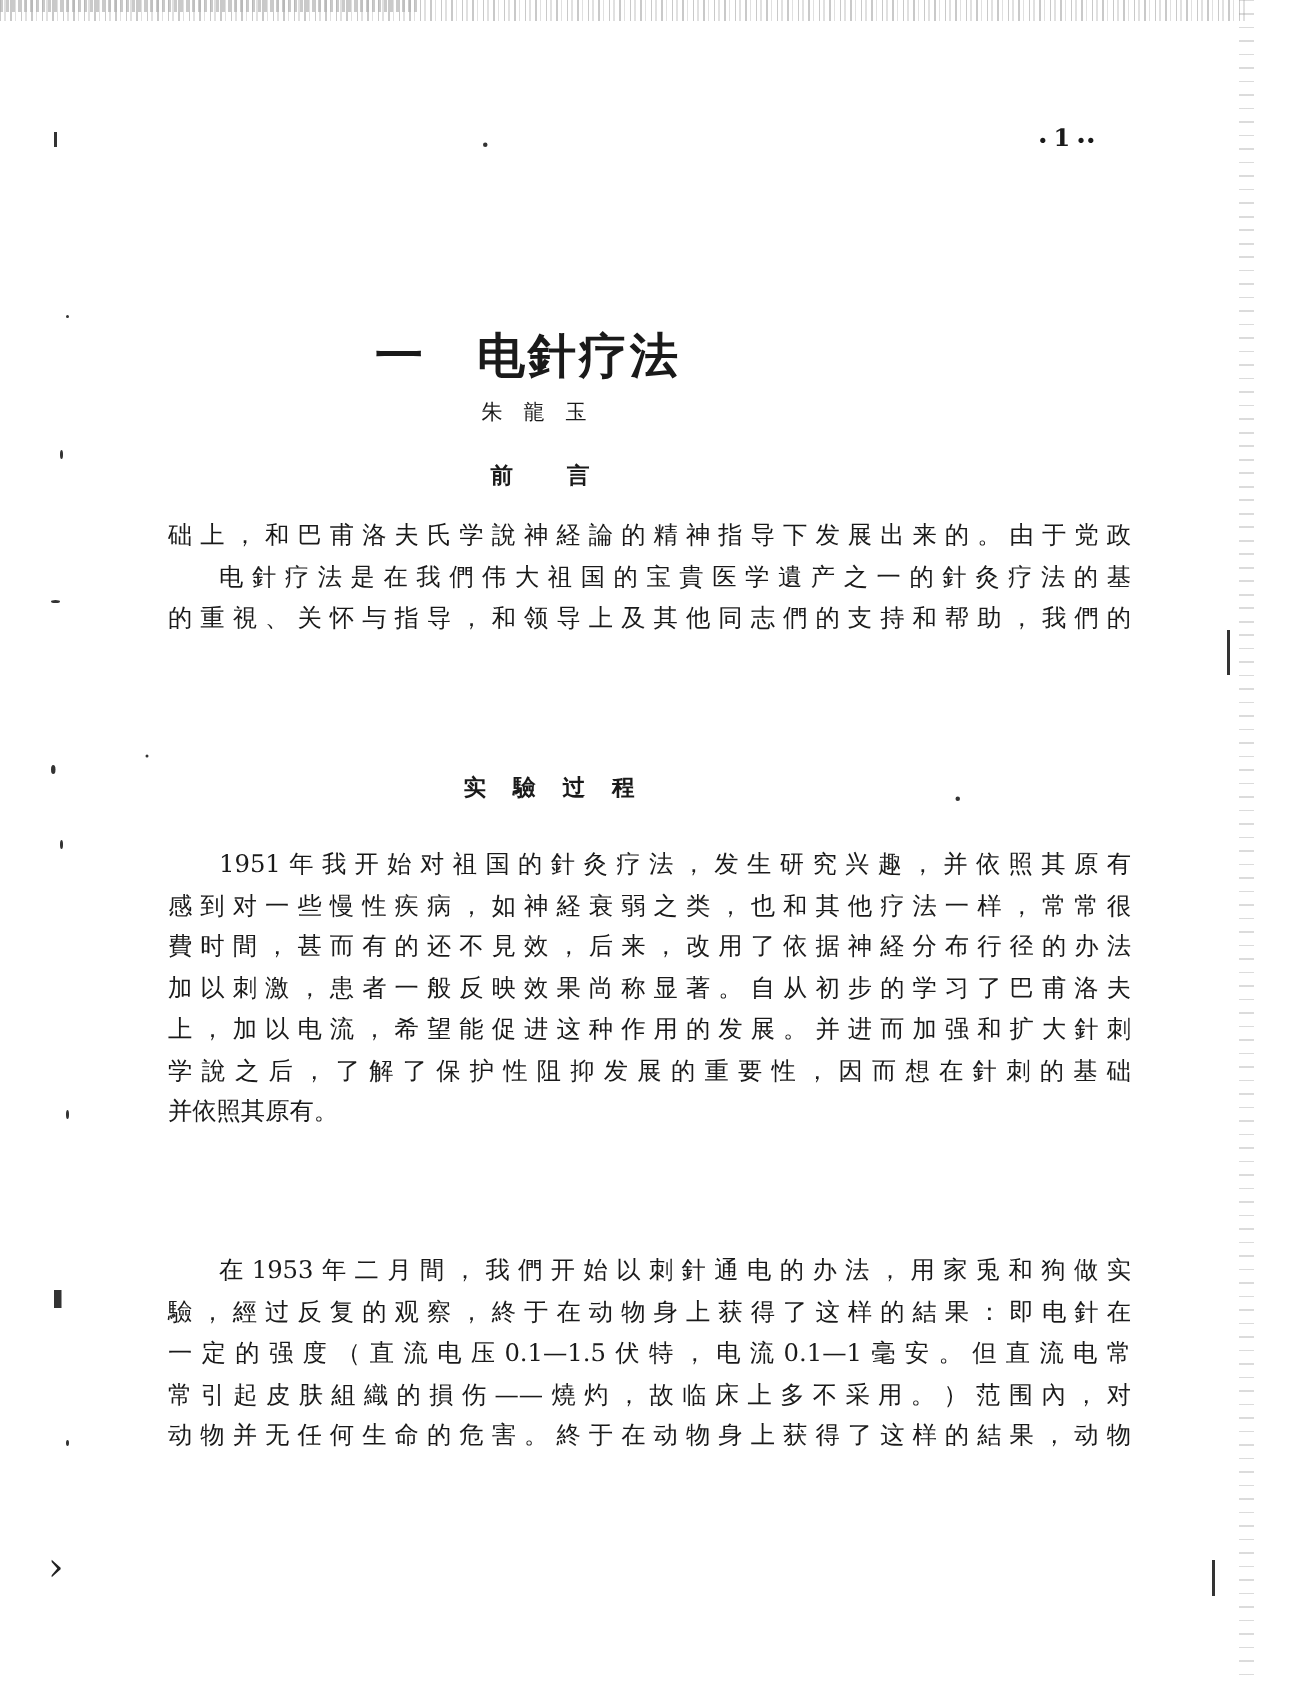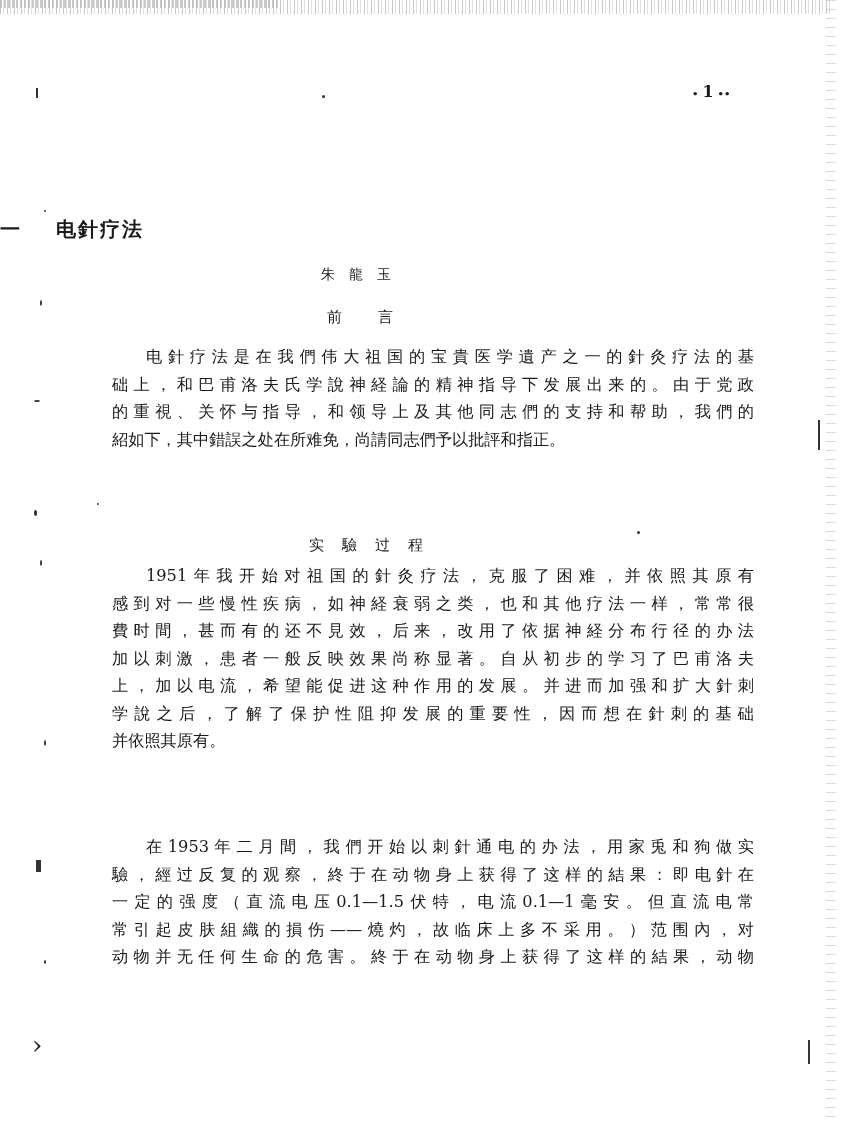--- a/index.html
+++ b/index.html
@@ -21,34 +21,34 @@
     position:absolute; right:30px; top:0; width:10px; height:1122px;
     background: repeating-linear-gradient(180deg, #999 0 1px, transparent 1px 9px);
     opacity:.35;
   }
   .page-number {
     position:absolute; left:688px; top:82px; font-size:16px; font-weight:bold;
     font-family:"DejaVu Serif", serif;
   }
   .page-number .dot { font-size:10px; margin:0 4px; }
   .title {
-    position:absolute; left:0; width:704px; top:216px; text-align:left;
-    font-size:20px; font-weight:bold; letter-spacing:2px;
+    position:absolute; left:0; width:704px; top:216px; text-align:center;
+    font-size:32px; font-weight:bold; letter-spacing:2px;
   }
   .title .num { margin-right:34px; }
   .author {
     position:absolute; left:0; width:726px; top:266px; text-align:center;
     font-size:14px; letter-spacing:14px;
   }
   .heading {
     position:absolute; left:0; width:720px; text-align:center;
-    font-size:15px; font-weight:normal; font-family:"DejaVu Sans", sans-serif;
+    font-size:15px; font-weight:bold; font-family:"DejaVu Sans", sans-serif;
   }
   .h-foreword { top:308px; letter-spacing:36px; padding-left:36px; box-sizing:border-box; }
-  .h-process { top:536px; letter-spacing:18px; padding-left:30px; box-sizing:border-box; }
+  .h-process { top:516px; letter-spacing:18px; padding-left:30px; box-sizing:border-box; }
   .para {
     position:absolute; left:112px; width:642px; font-size:16.2px; line-height:27.5px;
     text-align:justify; margin:0;
   }
   .para .line { display:block; white-space:nowrap; text-align-last:justify; text-align:justify; }
   .para .line.last { text-align-last:left; }
   .p1 { top:343px; }
   .p2 { top:562px; }
   .p3 { top:833px; }
   .indent { padding-left:34px; }
@@ -67,30 +67,29 @@
 
 <div class="title">
   <span class="num">一</span><span>电針疗法</span>
 </div>
 
 <div class="author">朱龍玉</div>
 
 <div class="heading h-foreword">前言</div>
 
 <p class="para p1">
+  <span class="line">础上，和巴甫洛夫氏学說神経論的精神指导下发展出来的。由于党政</span>
   <span class="line indent">电針疗法是在我們伟大祖国的宝貴医学遺产之一的針灸疗法的基</span>
-  <span class="line">础上，和巴甫洛夫氏学說神経論的精神指导下发展出来的。由于党政</span>
   <span class="line">的重視、关怀与指导，和领导上及其他同志們的支持和帮助，我們的</span>
-  <span class="line last">紹如下，其中錯誤之处在所难免，尚請同志們予以批評和指正。</span>
 </p>
 
 <div class="heading h-process">实驗过程</div>
 
 <p class="para p2">
-  <span class="line indent">1951年我开始对祖国的針灸疗法，克服了困难，并依照其原有</span>
+  <span class="line indent">1951年我开始对祖国的針灸疗法，发生研究兴趣，并依照其原有</span>
   <span class="line">感到对一些慢性疾病，如神経衰弱之类，也和其他疗法一样，常常很</span>
   <span class="line">費时間，甚而有的还不見效，后来，改用了依据神経分布行径的办法</span>
   <span class="line">加以刺激，患者一般反映效果尚称显著。自从初步的学习了巴甫洛夫</span>
   <span class="line">上，加以电流，希望能促进这种作用的发展。并进而加强和扩大針刺</span>
   <span class="line">学說之后，了解了保护性阻抑发展的重要性，因而想在針刺的基础</span>
   <span class="line last">并依照其原有。</span>
 </p>
 
 <p class="para p3">
   <span class="line indent">在1953年二月間，我們开始以刺針通电的办法，用家兎和狗做实</span>

